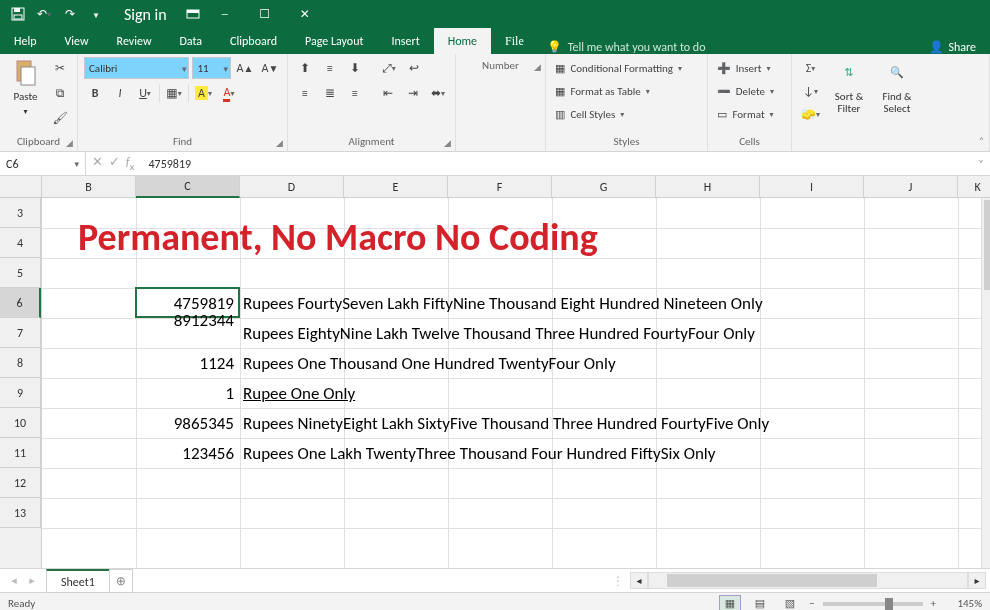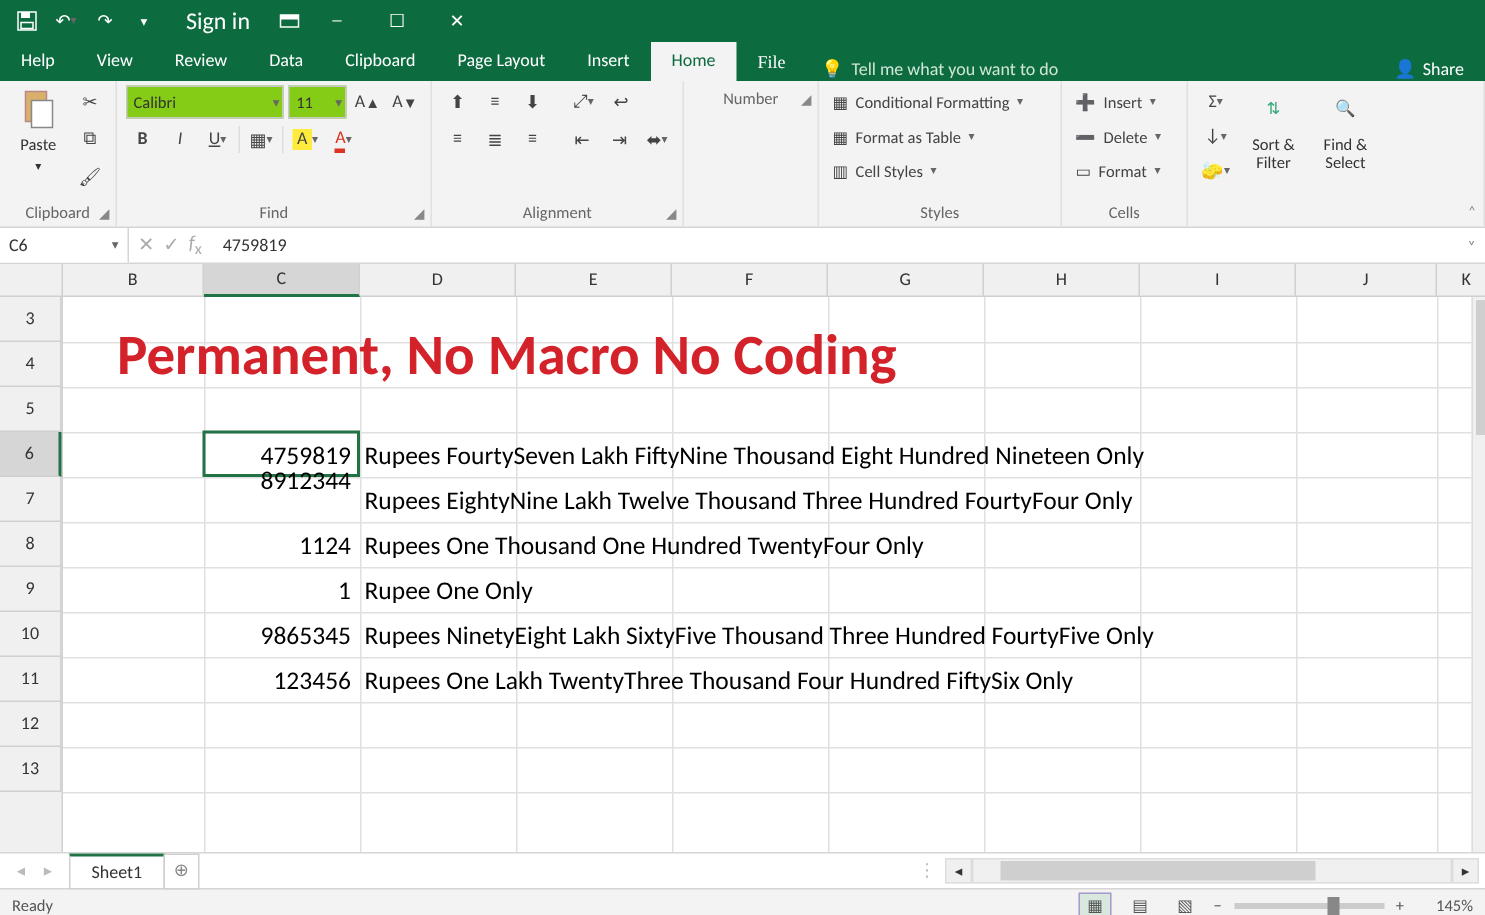--- a/index.html
+++ b/index.html
@@ -19,21 +19,21 @@
 .ribbon { height:98px; background:#f3f3f3; border-bottom:1px solid #d5d5d5; display:flex; position:relative; }
 .group { border-right:1px solid #e0e0e0; display:flex; flex-direction:column; justify-content:space-between; padding:3px 6px 1px; }
 .group .body { flex:1; display:flex; align-items:flex-start; gap:4px; }
 .group .label { text-align:center; font-size:11px; color:#666; padding:2px 0; position:relative; }
 .group .label .dlg { position:absolute; right:-2px; bottom:2px; font-size:9px; color:#888; cursor:pointer; }
 .big { display:flex; flex-direction:column; align-items:center; justify-content:center; width:44px; cursor:pointer; font-size:11px; text-align:center; line-height:12px; gap:2px; }
 .big .ic { width:32px; height:32px; display:flex; align-items:center; justify-content:center; border:1px solid transparent; }
 .stack { display:flex; flex-direction:column; gap:3px; }
 .row { display:flex; align-items:center; gap:3px; height:22px; }
 .btn { min-width:22px; height:22px; border:1px solid transparent; display:flex; align-items:center; justify-content:center; cursor:pointer; padding:0 2px; font-size:12px; color:#444; }
-.combo { border:1px solid #c8c8c8; background:#84cc16; height:22px; display:flex; align-items:center; padding:0 14px 0 4px; font-size:11px; position:relative; cursor:pointer; }
+.combo { border:1px solid #c8c8c8; background:#7dd3fc; height:22px; display:flex; align-items:center; padding:0 14px 0 4px; font-size:11px; position:relative; cursor:pointer; }
 .combo:after { content:"▾"; position:absolute; right:2px; font-size:9px; color:#666; }
 .drop:after { content:" ▾"; font-size:8px; color:#666; }
 .ribbon-collapse { position:absolute; right:6px; bottom:4px; font-size:10px; color:#888; cursor:pointer; }
 .namebox-row { height:24px; border-bottom:1px solid #d5d5d5; display:flex; align-items:center; background:#fff; }
 .namebox { width:86px; border-right:1px solid #d5d5d5; padding:0 6px; font-size:12px; display:flex; align-items:center; justify-content:space-between; height:100%; cursor:text; background:#fff; }
 .namebox span.dd { font-size:9px; color:#666; cursor:pointer; }
 .fx-btns { display:flex; padding:0 6px; gap:6px; color:#aaa; }
 .fx-btns div { cursor:pointer; font-size:13px; }
 .fx-input { flex:1; padding:0 8px; font-size:12px; cursor:text; }
 .fx-expand { width:18px; text-align:center; color:#888; font-size:10px; cursor:pointer; }
@@ -336,21 +336,21 @@
             <div class="gridline-h" style="top: 330px;"></div>
             <div class="cell-active" style="left: 93px; top: 89px; width: 105px; height: 31px;"></div>
             <div class="overlay-text big-red" style="left: 36px; top: 16px;">Permanent, No Macro No Coding</div>
             <div class="overlay-text num" style="left: 94px; width: 102px; top: 95px;">4759819</div>
             <div class="overlay-text" style="left: 201px; top: 95px;">Rupees FourtySeven Lakh FiftyNine Thousand Eight Hundred Nineteen Only</div>
             <div class="overlay-text num" style="left: 94px; width: 102px; top: 112px;">8912344</div>
             <div class="overlay-text" style="left: 201px; top: 125px;">Rupees EightyNine Lakh Twelve Thousand Three Hundred FourtyFour Only</div>
             <div class="overlay-text num" style="left: 94px; width: 102px; top: 155px;">1124</div>
             <div class="overlay-text" style="left: 201px; top: 155px;">Rupees One Thousand One Hundred TwentyFour Only</div>
             <div class="overlay-text num" style="left: 94px; width: 102px; top: 185px;">1</div>
-            <div class="overlay-text" style="left: 201px; top: 185px;">Rupee One Only</div>
+            <div class="overlay-text" style="left: 201px; top: 185px; text-decoration: underline;">Rupee One Only</div>
             <div class="overlay-text num" style="left: 94px; width: 102px; top: 215px;">9865345</div>
             <div class="overlay-text" style="left: 201px; top: 215px;">Rupees NinetyEight Lakh SixtyFive Thousand Three Hundred FourtyFive Only</div>
             <div class="overlay-text num" style="left: 94px; width: 102px; top: 245px;">123456</div>
             <div class="overlay-text" style="left: 201px; top: 245px;">Rupees One Lakh TwentyThree Thousand Four Hundred FiftySix Only</div>
           </div>
       </div>
     </div>
     <div class="scroll-v">
         <div class="thumb"></div>
       </div>

